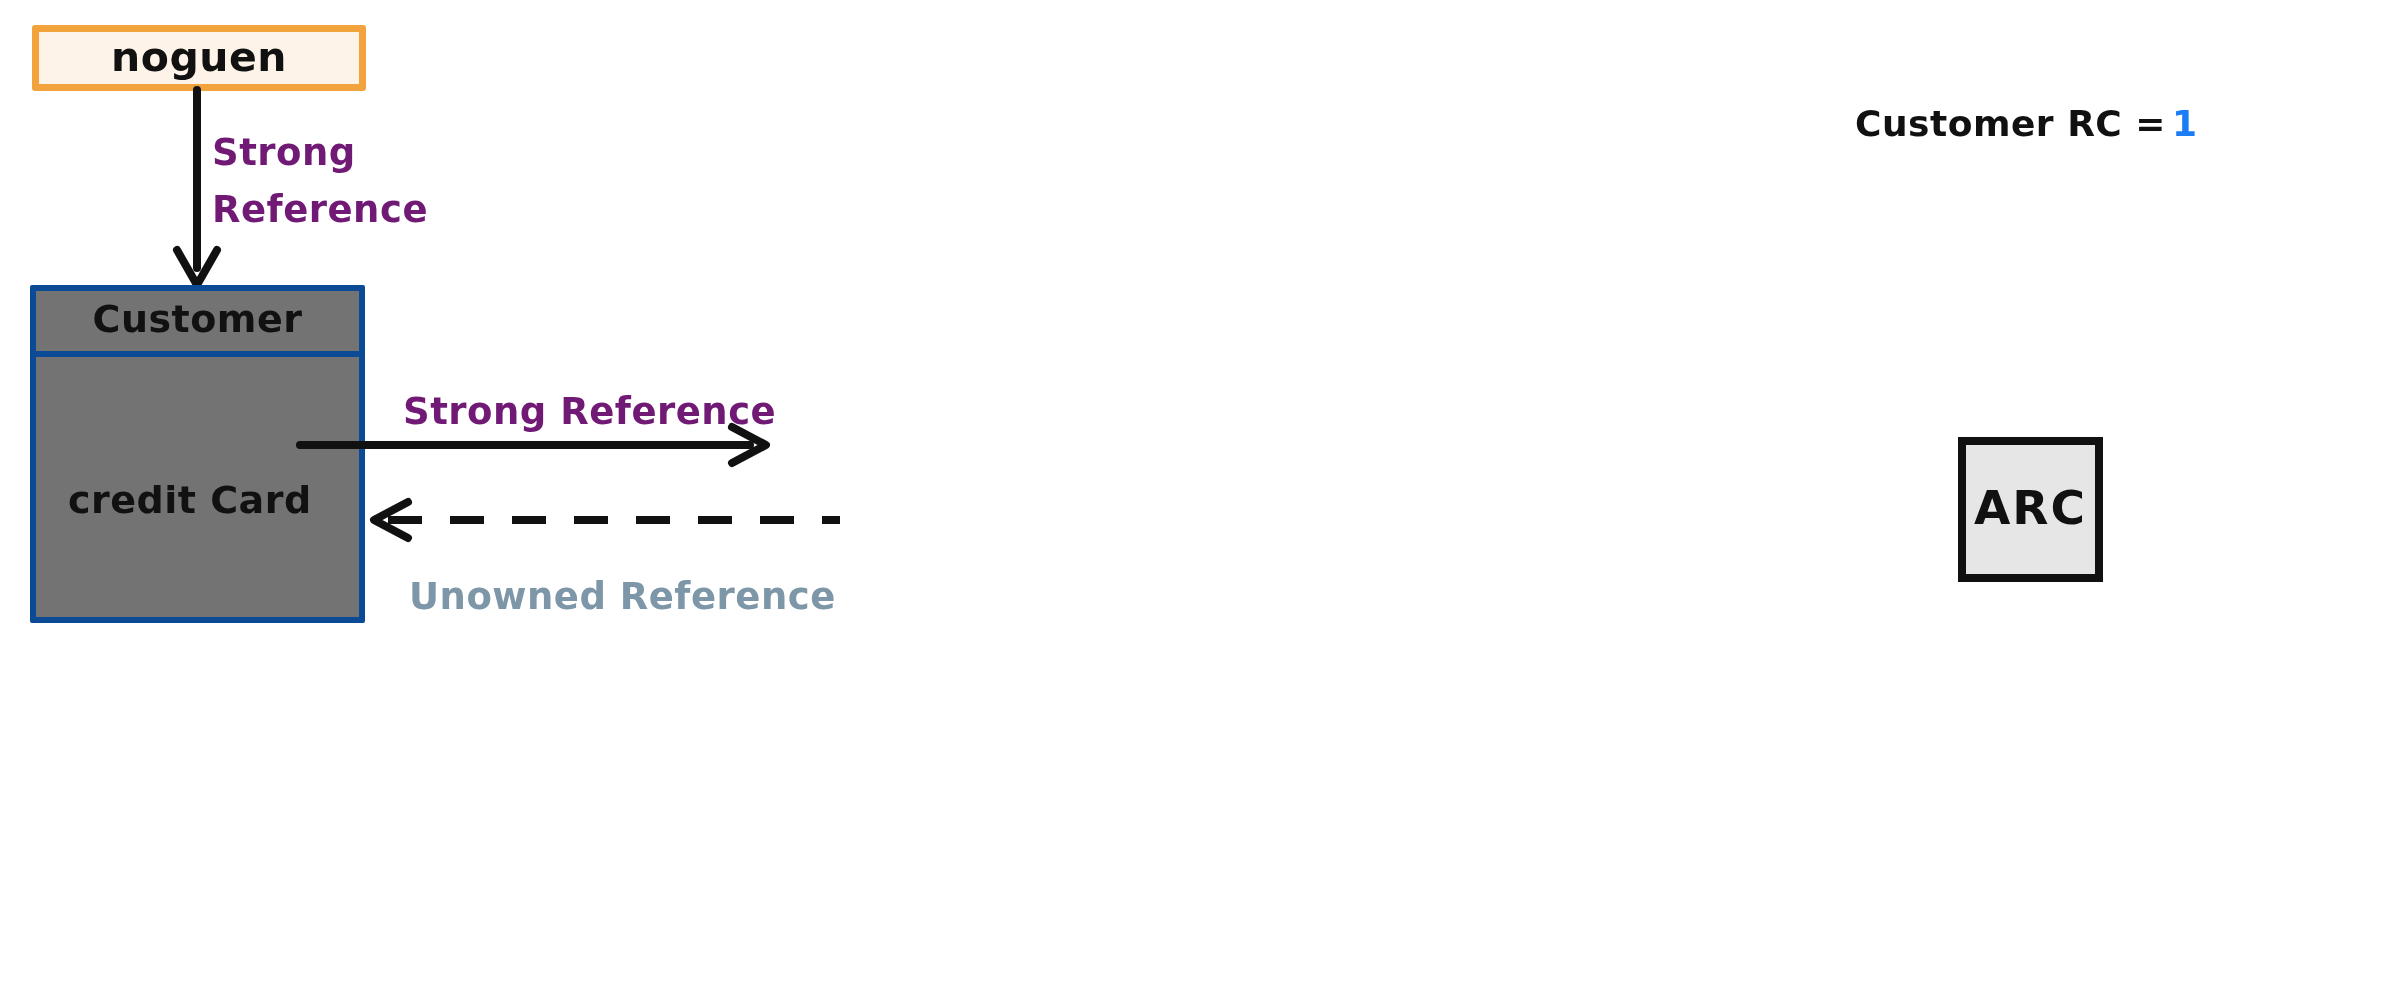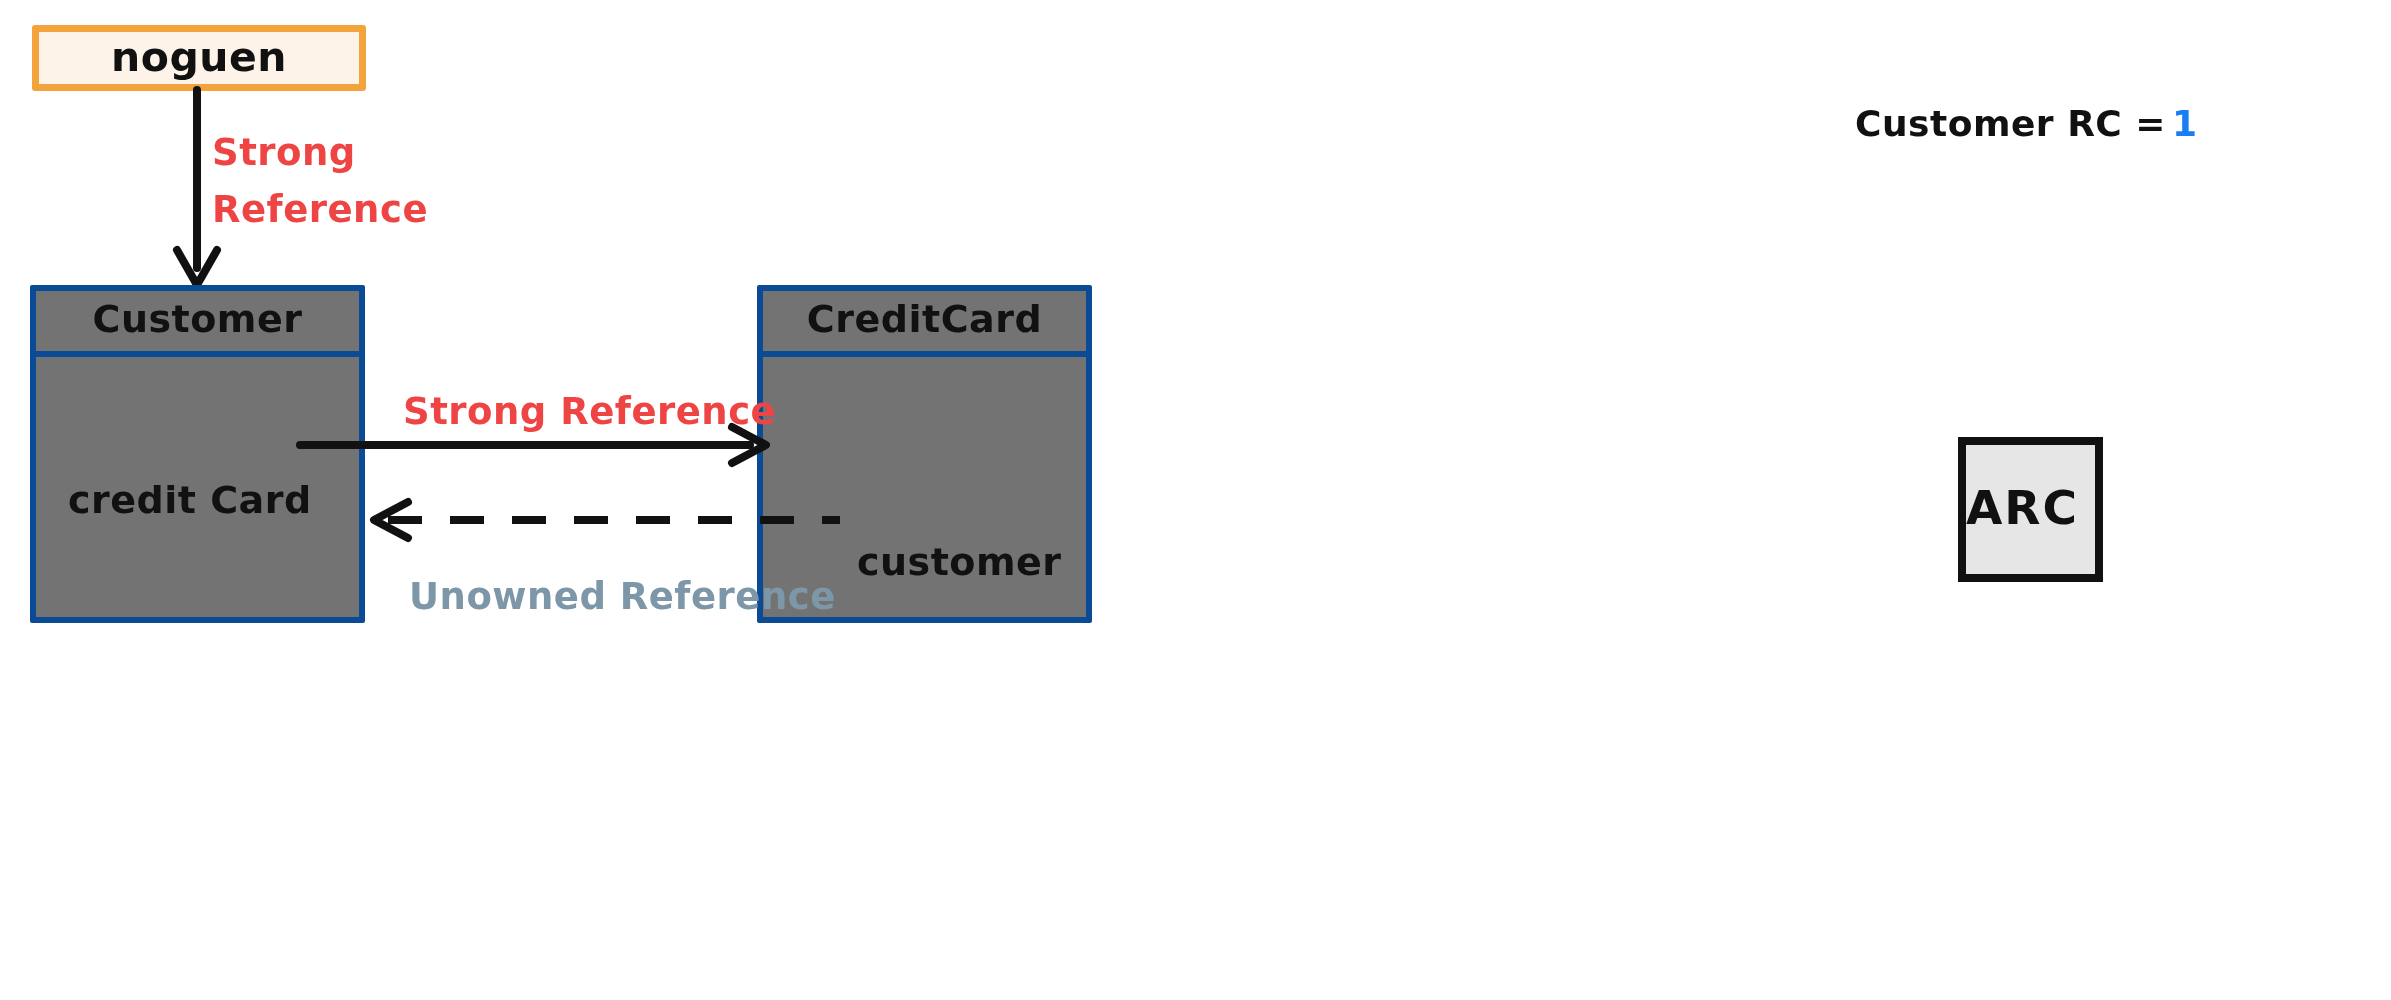--- a/index.html
+++ b/index.html
@@ -128,21 +128,21 @@
     width: 470px;
     height: 40px;
   }
 
   
   .edge-label {
     position: absolute;
     font-size: 37px;
     white-space: nowrap;
   }
-  .label-strong { color: #ef4444; }
+  .label-strong { color: #701a75; }
   .label-unowned { color: #7d97a8; margin-top: 32px; }
 
   #owner-edge-label {
     left: 212px;
     top: 124px;
     line-height: 1.55;
     text-align: left;
   }
   #strong-edge-label {
     left: 403px;
@@ -180,20 +180,21 @@
     height: 145px;
     box-sizing: border-box;
     background: #e6e6e6;
     border: 8px solid #111111;
   }
   #arc-label {
     position: absolute;
     left: 0; right: 0;
     top: 50%;
     transform: translateY(-54%);
+    text-align: center;
     font-size: 47px;
     letter-spacing: 2px;
     color: #111111;
   }
 </style>
 </head>
 <body>
 
 <div id="canvas">
 
@@ -212,28 +213,20 @@
 
   <div id="customer-box" class="class-box">
     <div class="class-header">
       <div class="class-title hand">Customer</div>
     </div>
     <div class="class-body">
       <div id="customer-prop" class="prop-label hand">credit Card</div>
     </div>
   </div>
 
-  <div id="creditcard-box" class="class-box">
-    <div class="class-header">
-      <div class="class-title hand">CreditCard</div>
-    </div>
-    <div class="class-body">
-      <div id="creditcard-prop" class="prop-label hand">customer</div>
-    </div>
-  </div>
 
   <svg id="strong-arrow" class="arrow-svg" viewBox="0 0 470 40">
     <line x1="0" y1="20" x2="450" y2="20" stroke="#111111" stroke-width="8" stroke-linecap="round"></line>
     <path d="M 432 2 L 466 20 L 432 38" fill="none" stroke="#111111" stroke-width="8" stroke-linecap="round" stroke-linejoin="round"></path>
   </svg>
   <div id="strong-edge-label" class="edge-label label-strong hand">Strong   Reference</div>
 
   <svg id="unowned-arrow" class="arrow-svg" viewBox="0 0 470 40">
     <line x1="18" y1="20" x2="470" y2="20" stroke="#111111" stroke-width="8" stroke-linecap="butt" stroke-dasharray="34 28"></line>
     <path d="M 38 2 L 4 20 L 38 38" fill="none" stroke="#111111" stroke-width="8" stroke-linecap="round" stroke-linejoin="round"></path>

